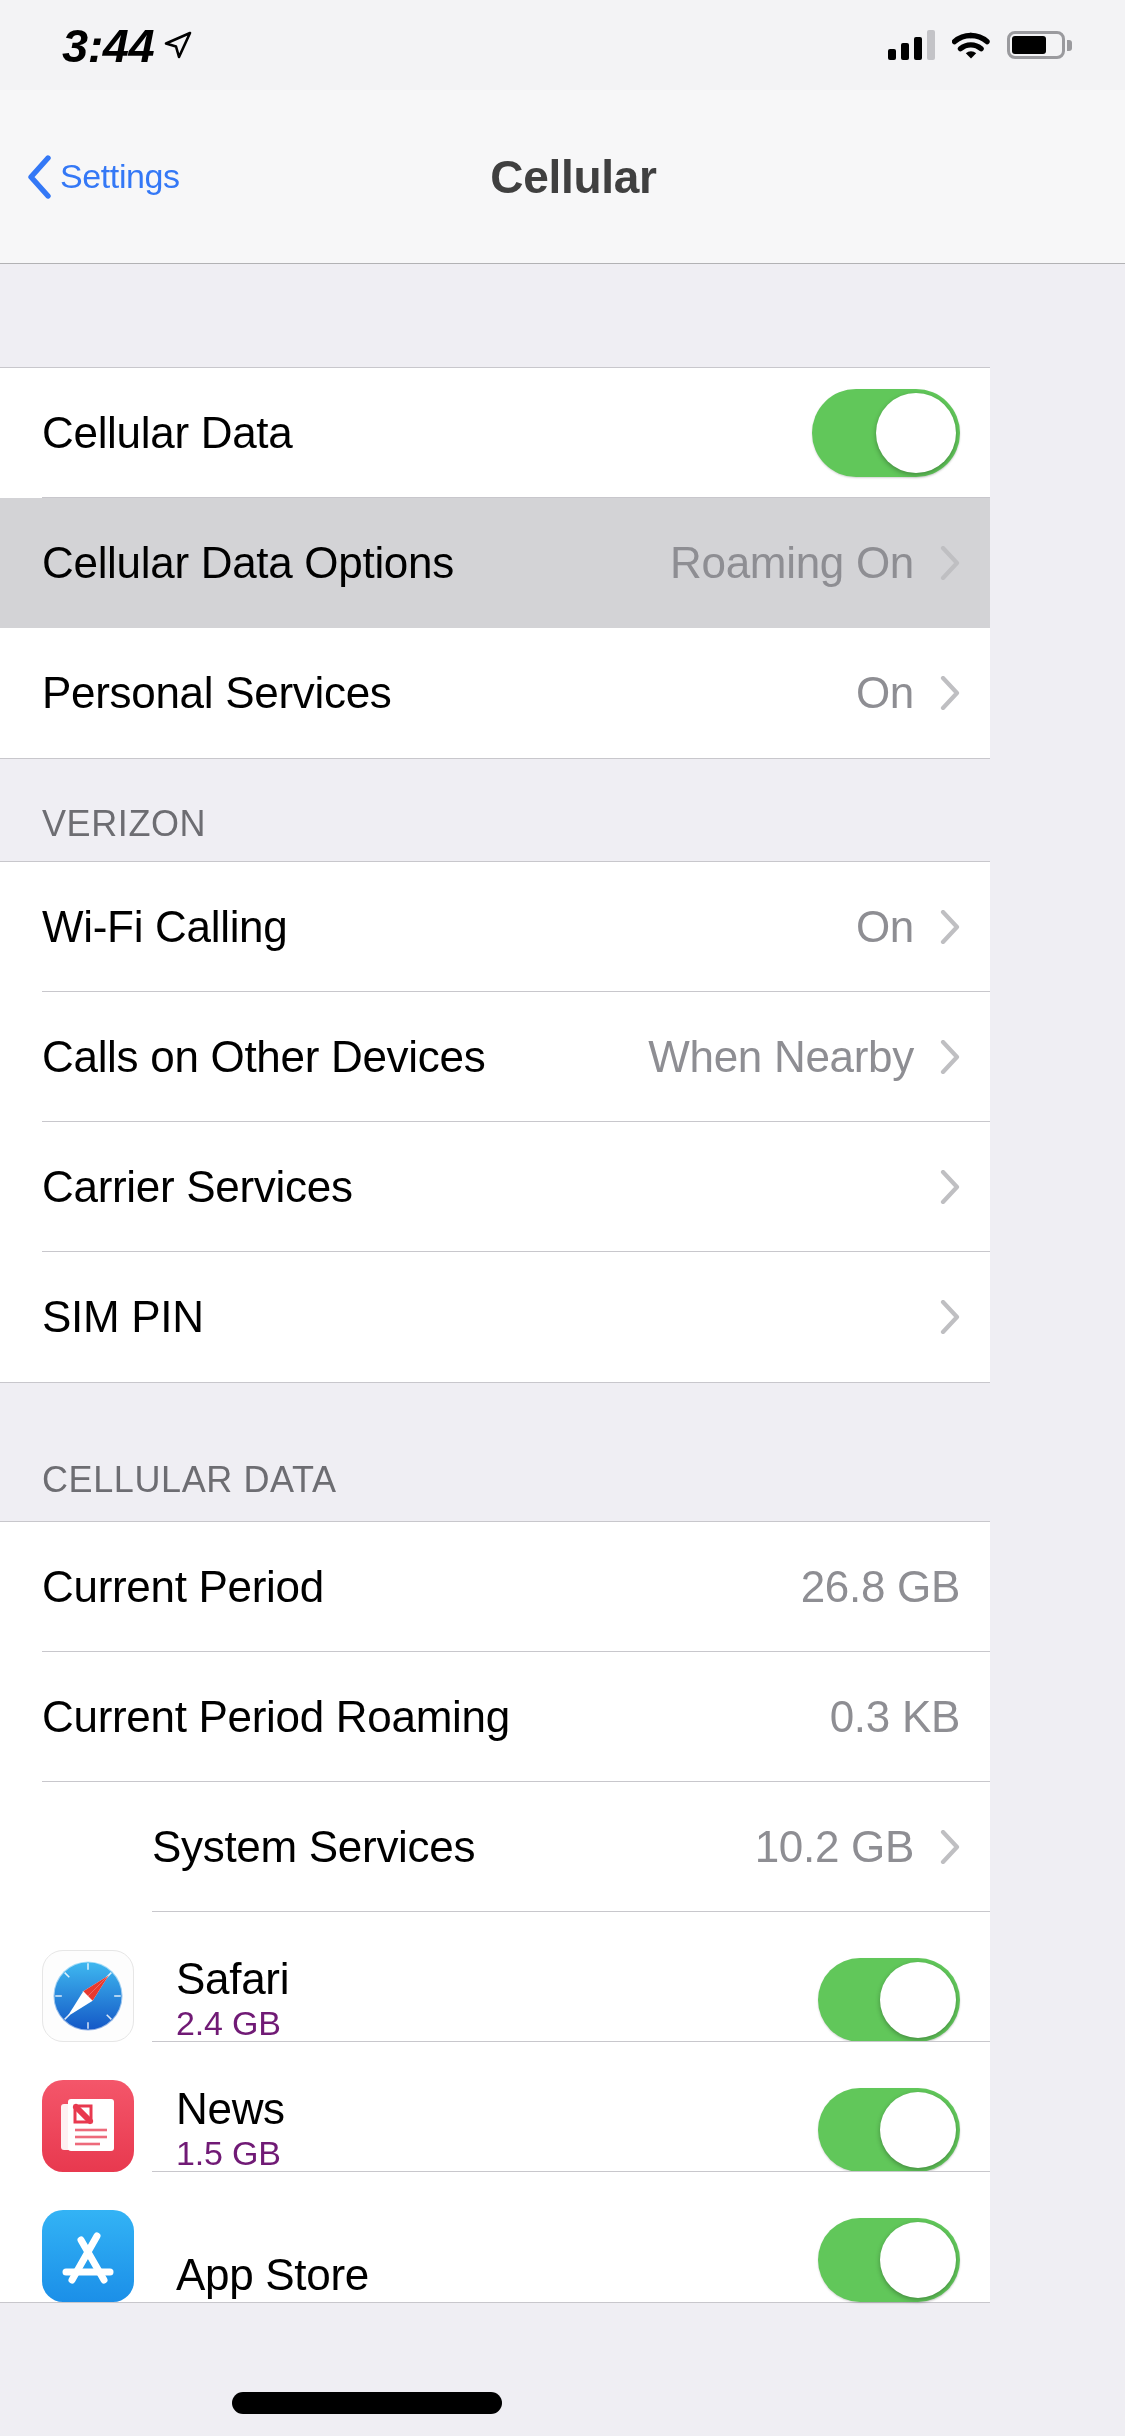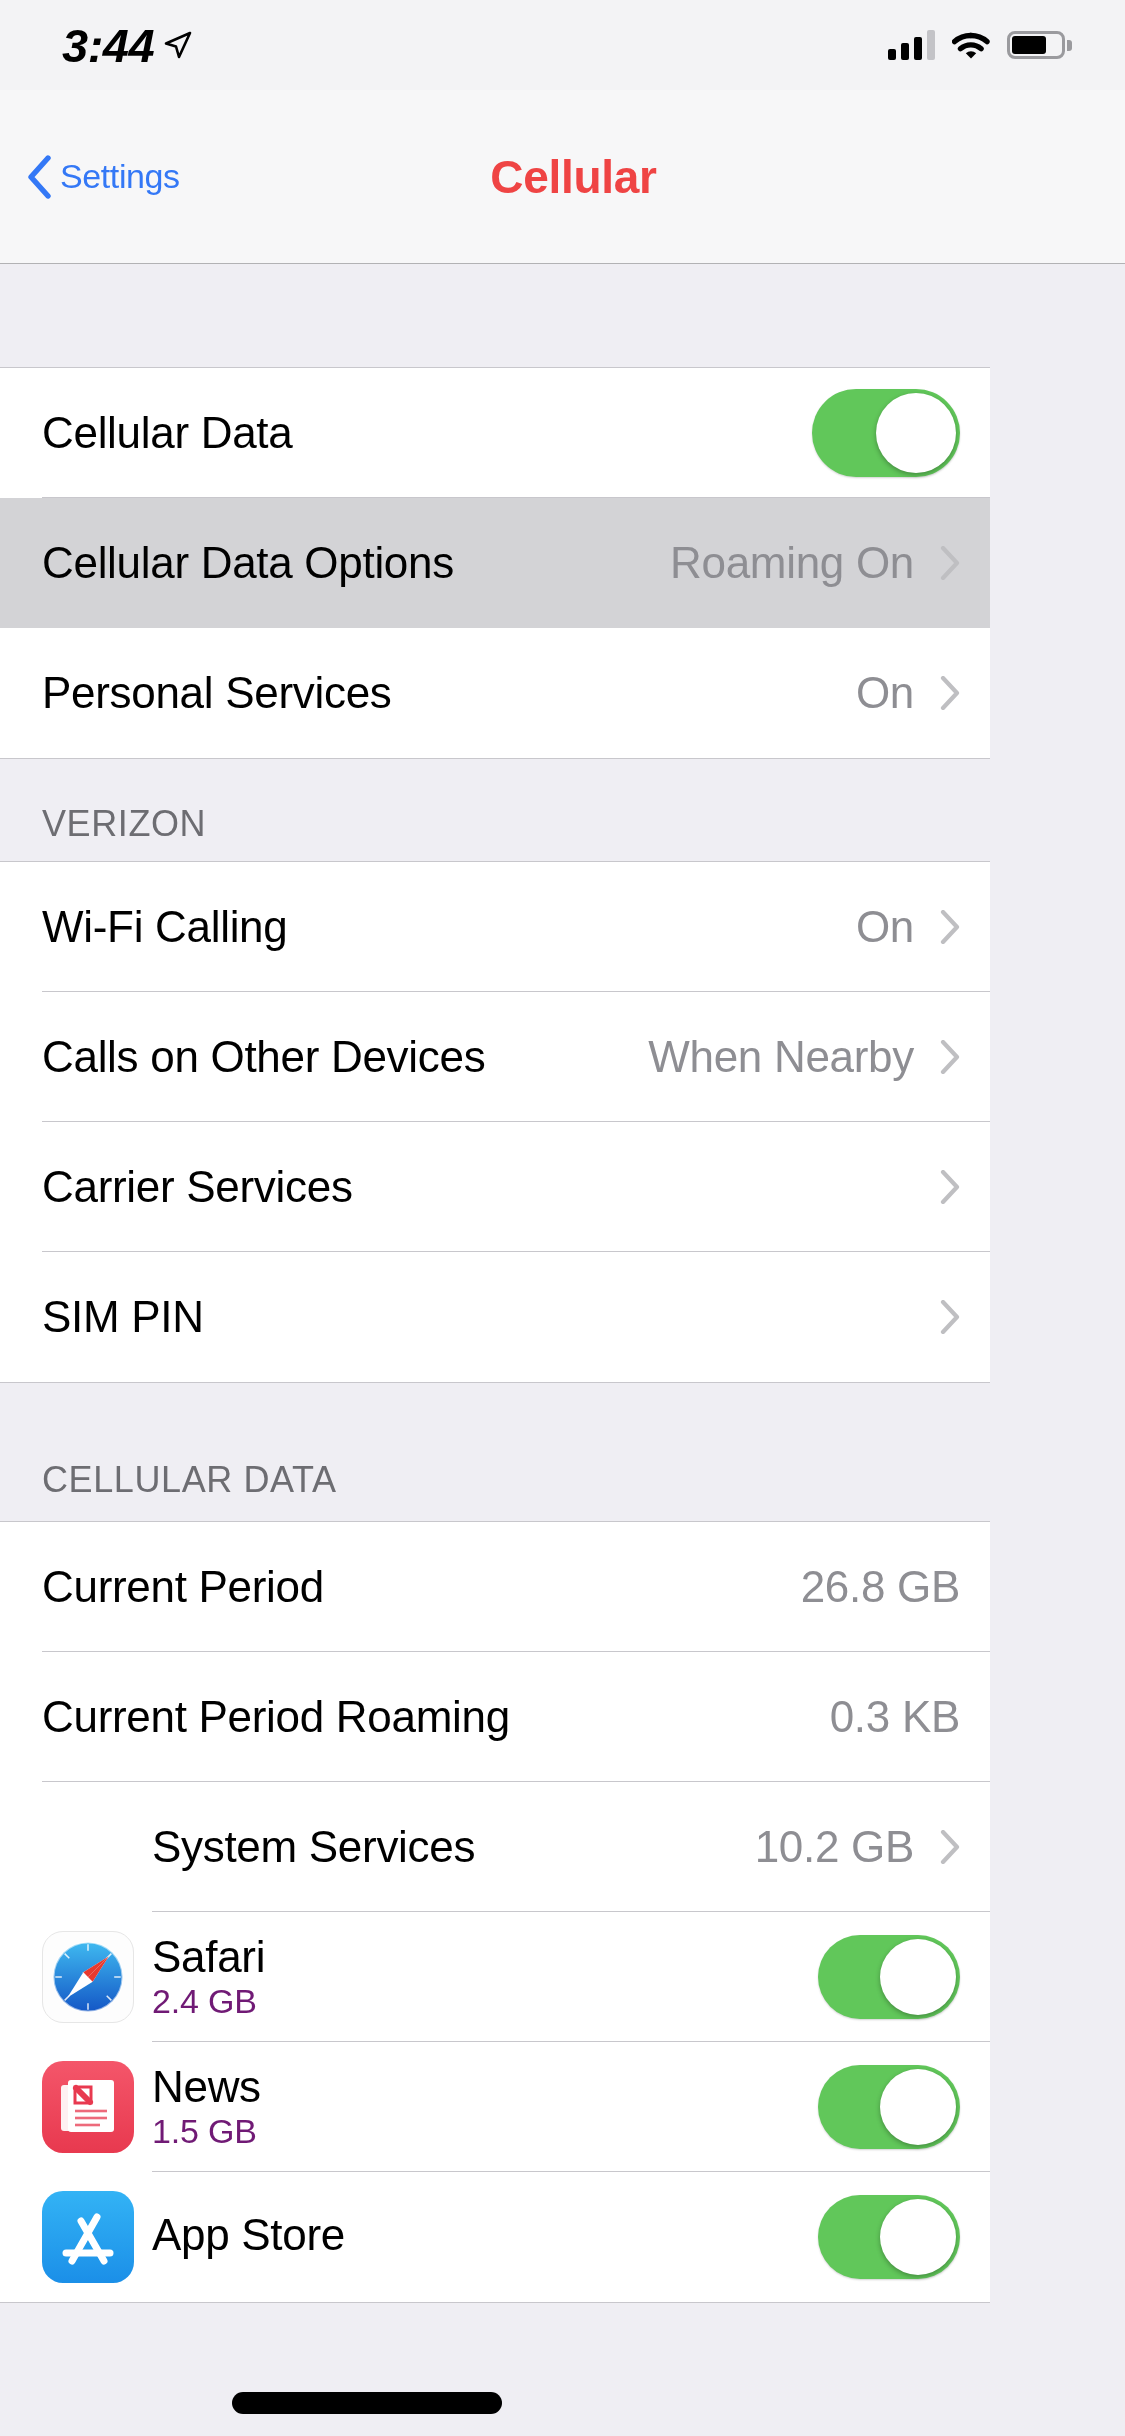--- a/index.html
+++ b/index.html
@@ -53,21 +53,21 @@
     display:flex; align-items:center;
   }
   .nav-back {
     position:absolute; left:26px; display:flex; align-items:center; gap:8px;
     color:#3478F6; cursor:pointer;
   }
   .back-chev { width:26px; height:44px; flex:none; }
   .nav-back-label { font-size:34px; color:#3478F6; letter-spacing:-0.4px; }
   .nav-title {
     width:100%; text-align:center; font-size:46px; font-weight:700;
-    color:#ef4444; letter-spacing:-0.3px;padding-left:22px;
+    color:#404040; letter-spacing:-0.3px;padding-left:22px;
   }
 
   
   .content { position:absolute; top:264px; left:0; width:990px; }
 
   .gap { background:#EFEEF3; width:100%; }
   .gap-top { height:103px; }
 
   .group { background:#FFFFFF; width:100%; border-top:1px solid #C8C7CC; border-bottom:1px solid #C8C7CC; }
 
@@ -109,22 +109,23 @@
     position:absolute; top:4px; right:4px; width:80px; height:80px;
     border-radius:50%; background:#FFFFFF;
     box-shadow:0 2px 5px rgba(0,0,0,0.30);
   }
   .switch.small { width:142px; height:84px; border-radius:42px; }
   .switch.small .knob { width:76px; height:76px; }
 
   
   .app-row {
     position:relative; width:100%; height:130px;
-    display:flex; align-items:center; background:#FFFFFF;
+    display:flex; align-items:flex-end; background:#FFFFFF;
     padding:0 30px 0 42px;
+    gap:24px;
   }
   .app-icon {
     width:92px; height:92px; border-radius:21px; flex:none;
     margin-right:18px; overflow:hidden; position:relative;
   }
   .app-text { flex:1; display:flex; flex-direction:column; justify-content:center; gap:4px; }
   .app-name { font-size:44px; color:#000; letter-spacing:-0.3px; line-height:1.05; }
   .app-size { font-size:34px; color:#701a75; letter-spacing:-0.2px; line-height:1.05; }
 
   

